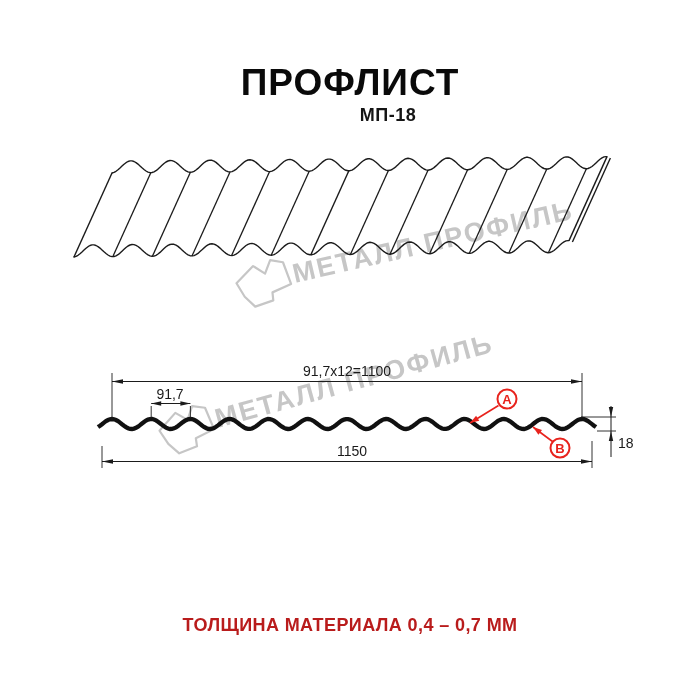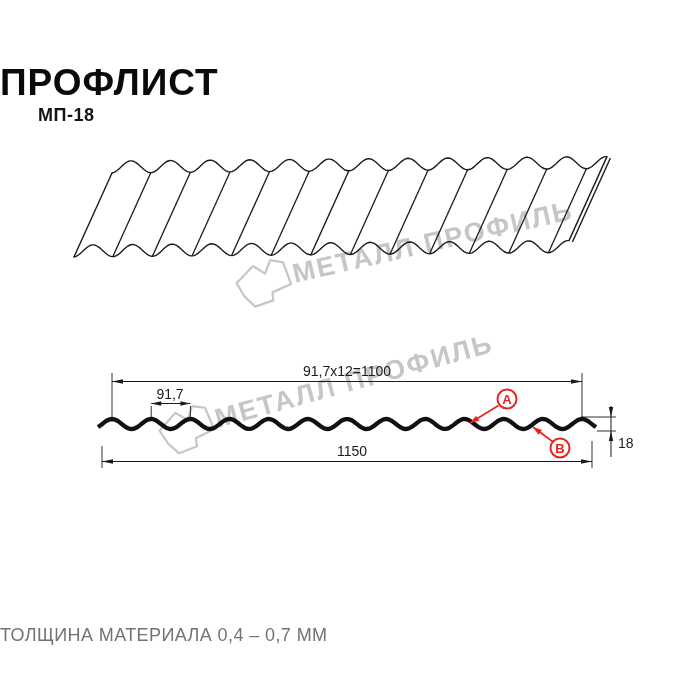--- a/index.html
+++ b/index.html
@@ -1,21 +1,21 @@
 <!DOCTYPE html>
 <html><head>
 <meta charset="utf-8">
 <style>
   html,body{margin:0;padding:0;background:#ffffff;}
   body{width:700px;height:700px;position:relative;overflow:hidden;
        font-family:"Liberation Sans",sans-serif;}
-  .abs{position:absolute;left:0;width:700px;}
+  .abs{position:absolute;left:0;width:700px;text-align:center;}
   .title{top:62px;font-size:37px;font-weight:800;letter-spacing:1px;color:#0a0a0a;}
   .subtitle{top:105px;font-size:18px;font-weight:700;letter-spacing:0.5px;color:#141414;padding-left:38px;}
-  .footer{top:615px;font-size:18px;font-weight:400;letter-spacing:0.4px;color:#737373;margin-top:10px;}
+  .footer{top:615px;font-size:18px;font-weight:700;letter-spacing:0.4px;color:#b91c1c;}
   svg{position:absolute;top:0;left:0;}
   .dim-text{font-family:"Liberation Sans",sans-serif;font-size:14px;fill:#1a1a1a;}
   .callout-letter{font-family:"Liberation Sans",sans-serif;font-size:13px;font-weight:bold;}
   .wm-text{font-family:"Liberation Sans",sans-serif;font-size:27px;font-weight:bold;letter-spacing:2px;}
 </style>
 </head>
 <body>
 
 <div class="abs title">ПРОФЛИСТ</div>
 <div class="abs subtitle">МП-18</div>

